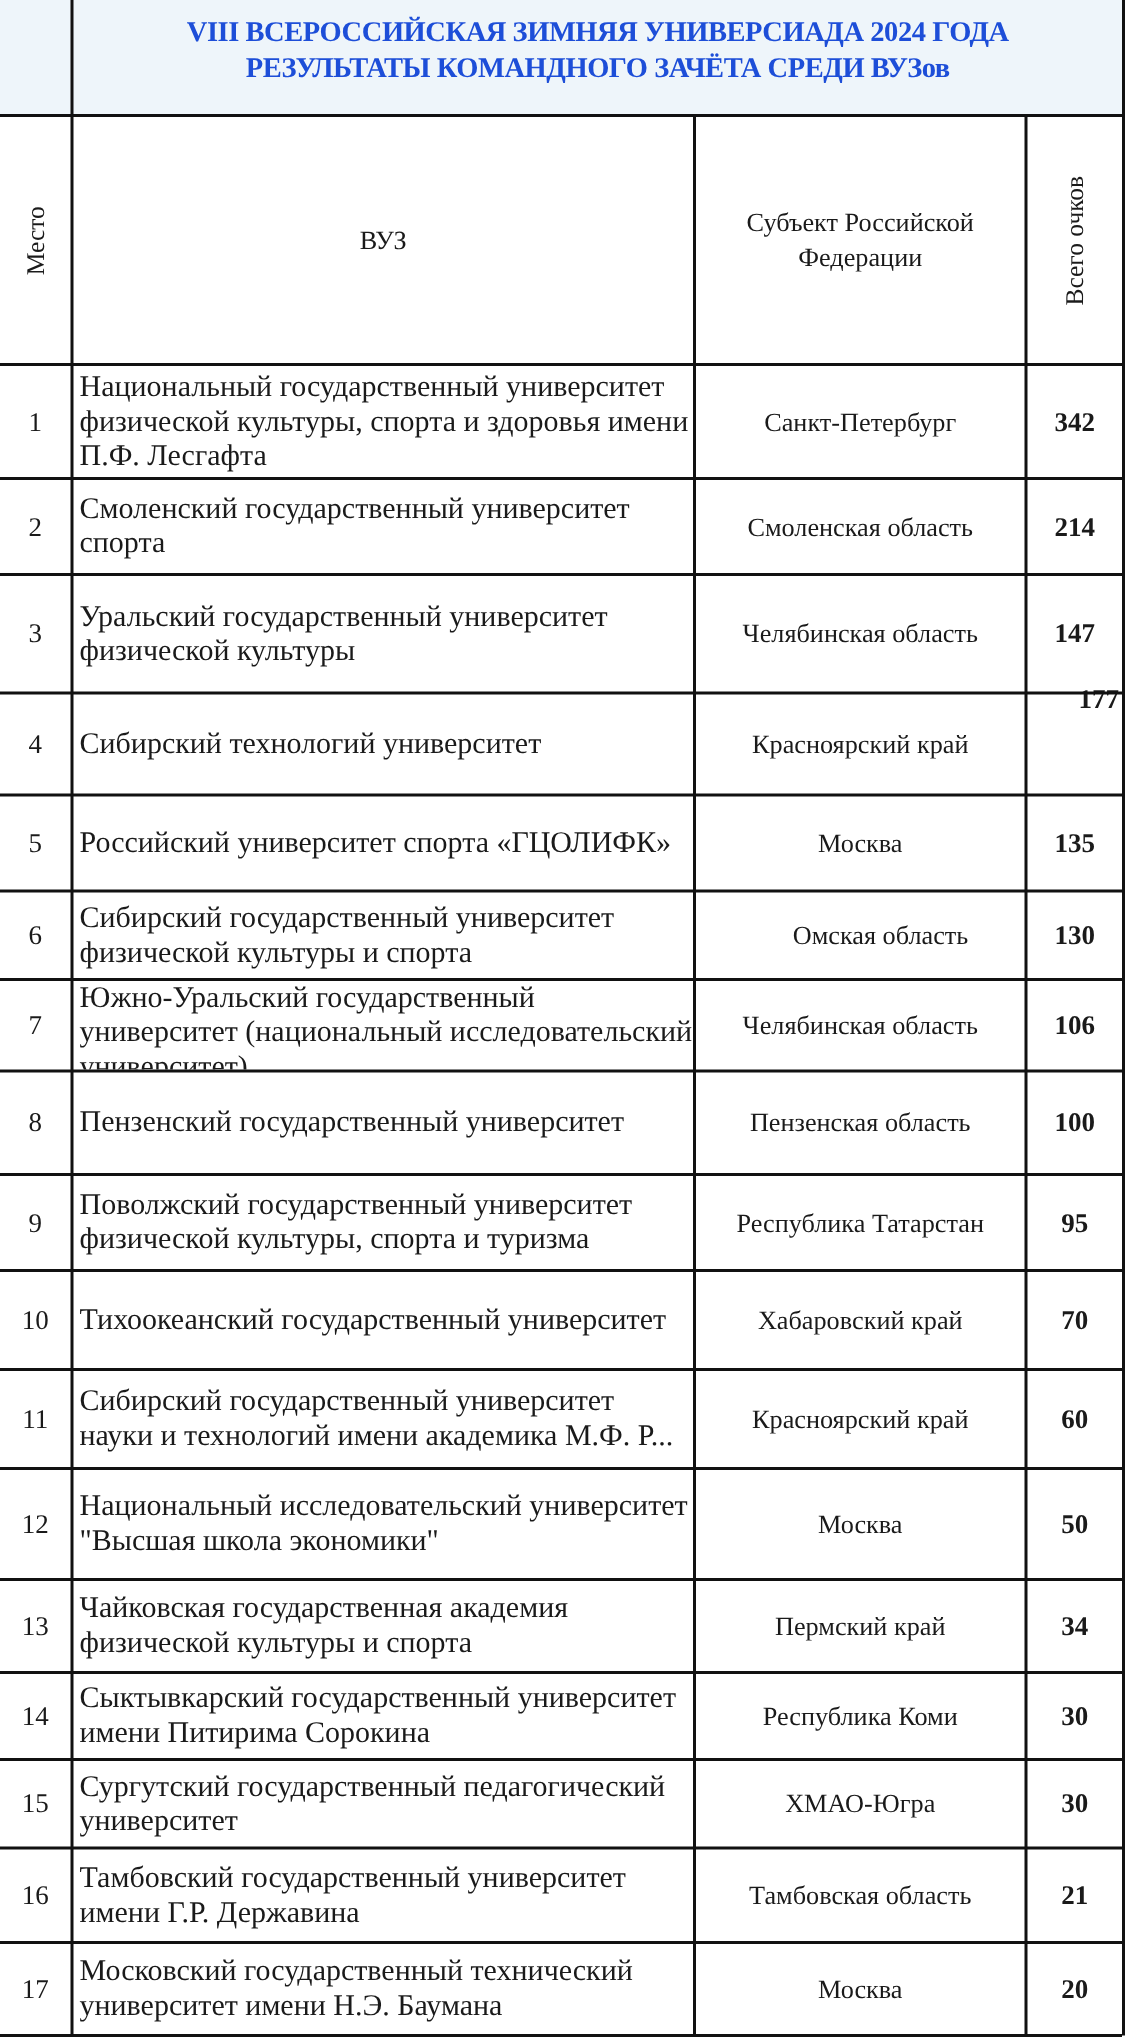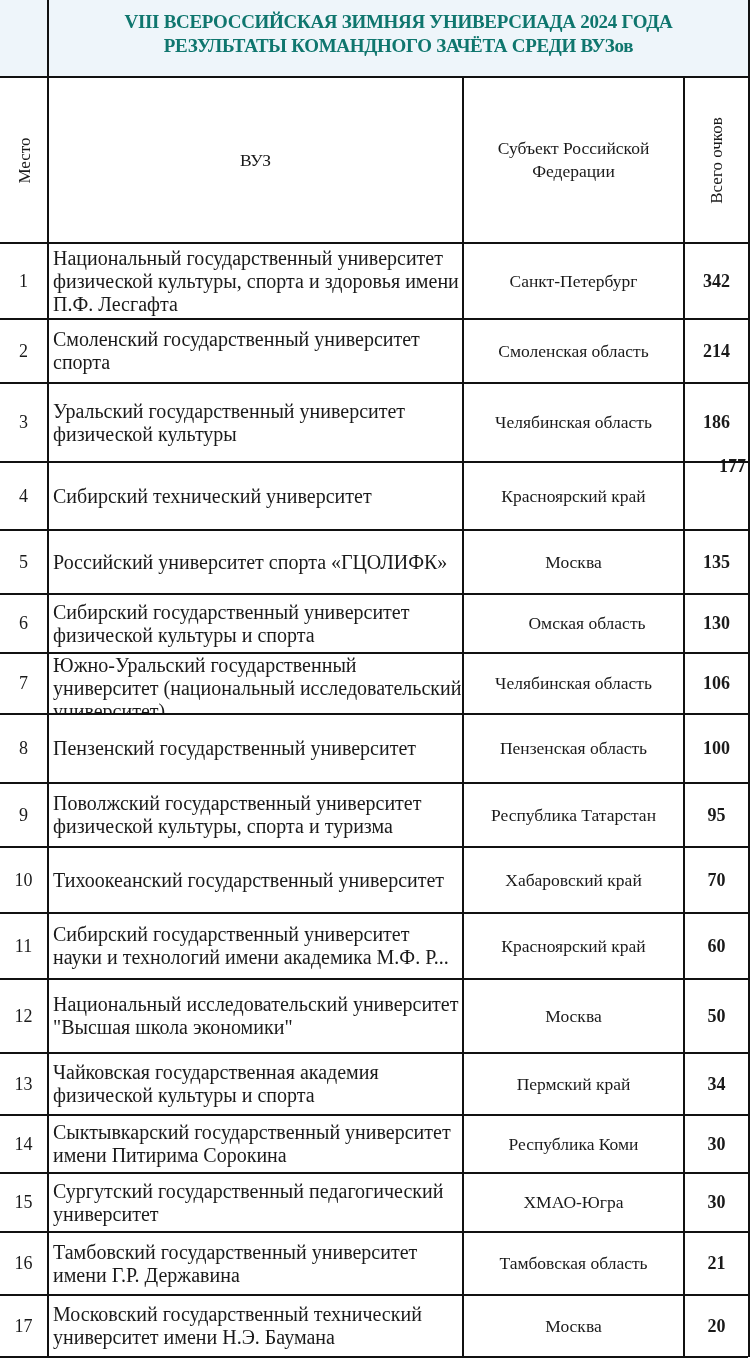--- a/index.html
+++ b/index.html
@@ -4,21 +4,21 @@
 <style>
   html, body { margin: 0; padding: 0; background: #ffffff; }
   body { width: 750px; height: 1358px; overflow: hidden; position: relative;
          font-family: "Liberation Serif", "DejaVu Serif", serif; color: #1a1a1a; }
   .sheet { position: absolute; left: 0; top: 0; width: 748px; height: 1357px; }
   .hline { position: absolute; left: 0; width: 748px; height: 2px; background: #111; }
   .vline { position: absolute; width: 2px; background: #111; }
   .title-band { position: absolute; left: 0; top: 0; width: 748px; height: 77px; background: #eef5fa; }
   .title { position: absolute; left: 49px; top: 0; width: 699px; height: 68px;
            display: flex; flex-direction: column; justify-content: center; align-items: center;
-           font-weight: bold; color: #0f766e; font-size: 19px; line-height: 24px; text-align: center;
+           font-weight: bold; color: #1d4ed8; font-size: 19px; line-height: 24px; text-align: center;
            letter-spacing: -0.3px; }
   .cell { position: absolute; display: flex; align-items: center; box-sizing: border-box; overflow: hidden; }
   .c-place { justify-content: center; font-size: 18px; }
   .c-vuz { justify-content: flex-start; padding-left: 4px; font-size: 20px; line-height: 23px; }
   .c-vuz .txt { display: block; max-height: 100%; }
   .c-region { justify-content: center; text-align: center; font-size: 17.5px; line-height: 23px; }
   .c-points { justify-content: center; font-weight: bold; font-size: 18px; }
   .hdr { font-size: 17.5px; text-align: center; justify-content: center; line-height: 23px; }
   .rot { transform: rotate(-90deg); white-space: nowrap; font-size: 17px; }
 </style>
@@ -73,27 +73,27 @@
       <div class="cell c-place" style="left: 0px; top: 384px; width: 47px; height: 77px;">
         <span class="txt">3</span>
       </div>
       <div class="cell c-vuz" style="left: 49px; top: 384px; width: 413px; height: 77px;">
         <span class="txt">Уральский государственный университет физической культуры</span>
       </div>
       <div class="cell c-region" style="left: 464px; top: 384px; width: 219px; height: 77px;">
         <span class="txt">Челябинская область</span>
       </div>
       <div class="cell c-points" style="left: 685px; top: 384px; width: 63px; height: 77px;">
-        <span class="txt">186</span>
+        <span class="txt">147</span>
       </div>
       <div class="cell c-place" style="left: 0px; top: 463px; width: 47px; height: 66px;">
         <span class="txt">4</span>
       </div>
       <div class="cell c-vuz" style="left: 49px; top: 463px; width: 413px; height: 66px;">
-        <span class="txt">Сибирский технический университет</span>
+        <span class="txt">Сибирский технологий университет</span>
       </div>
       <div class="cell c-region" style="left: 464px; top: 463px; width: 219px; height: 66px;">
         <span class="txt">Красноярский край</span>
       </div>
       <div class="cell c-points" style="left: 685px; top: 439px; width: 63px; height: 54px; margin-left: 16px;">
         <span class="txt">177</span>
       </div>
       <div class="cell c-place" style="left: 0px; top: 531px; width: 47px; height: 62px;">
         <span class="txt">5</span>
       </div>

